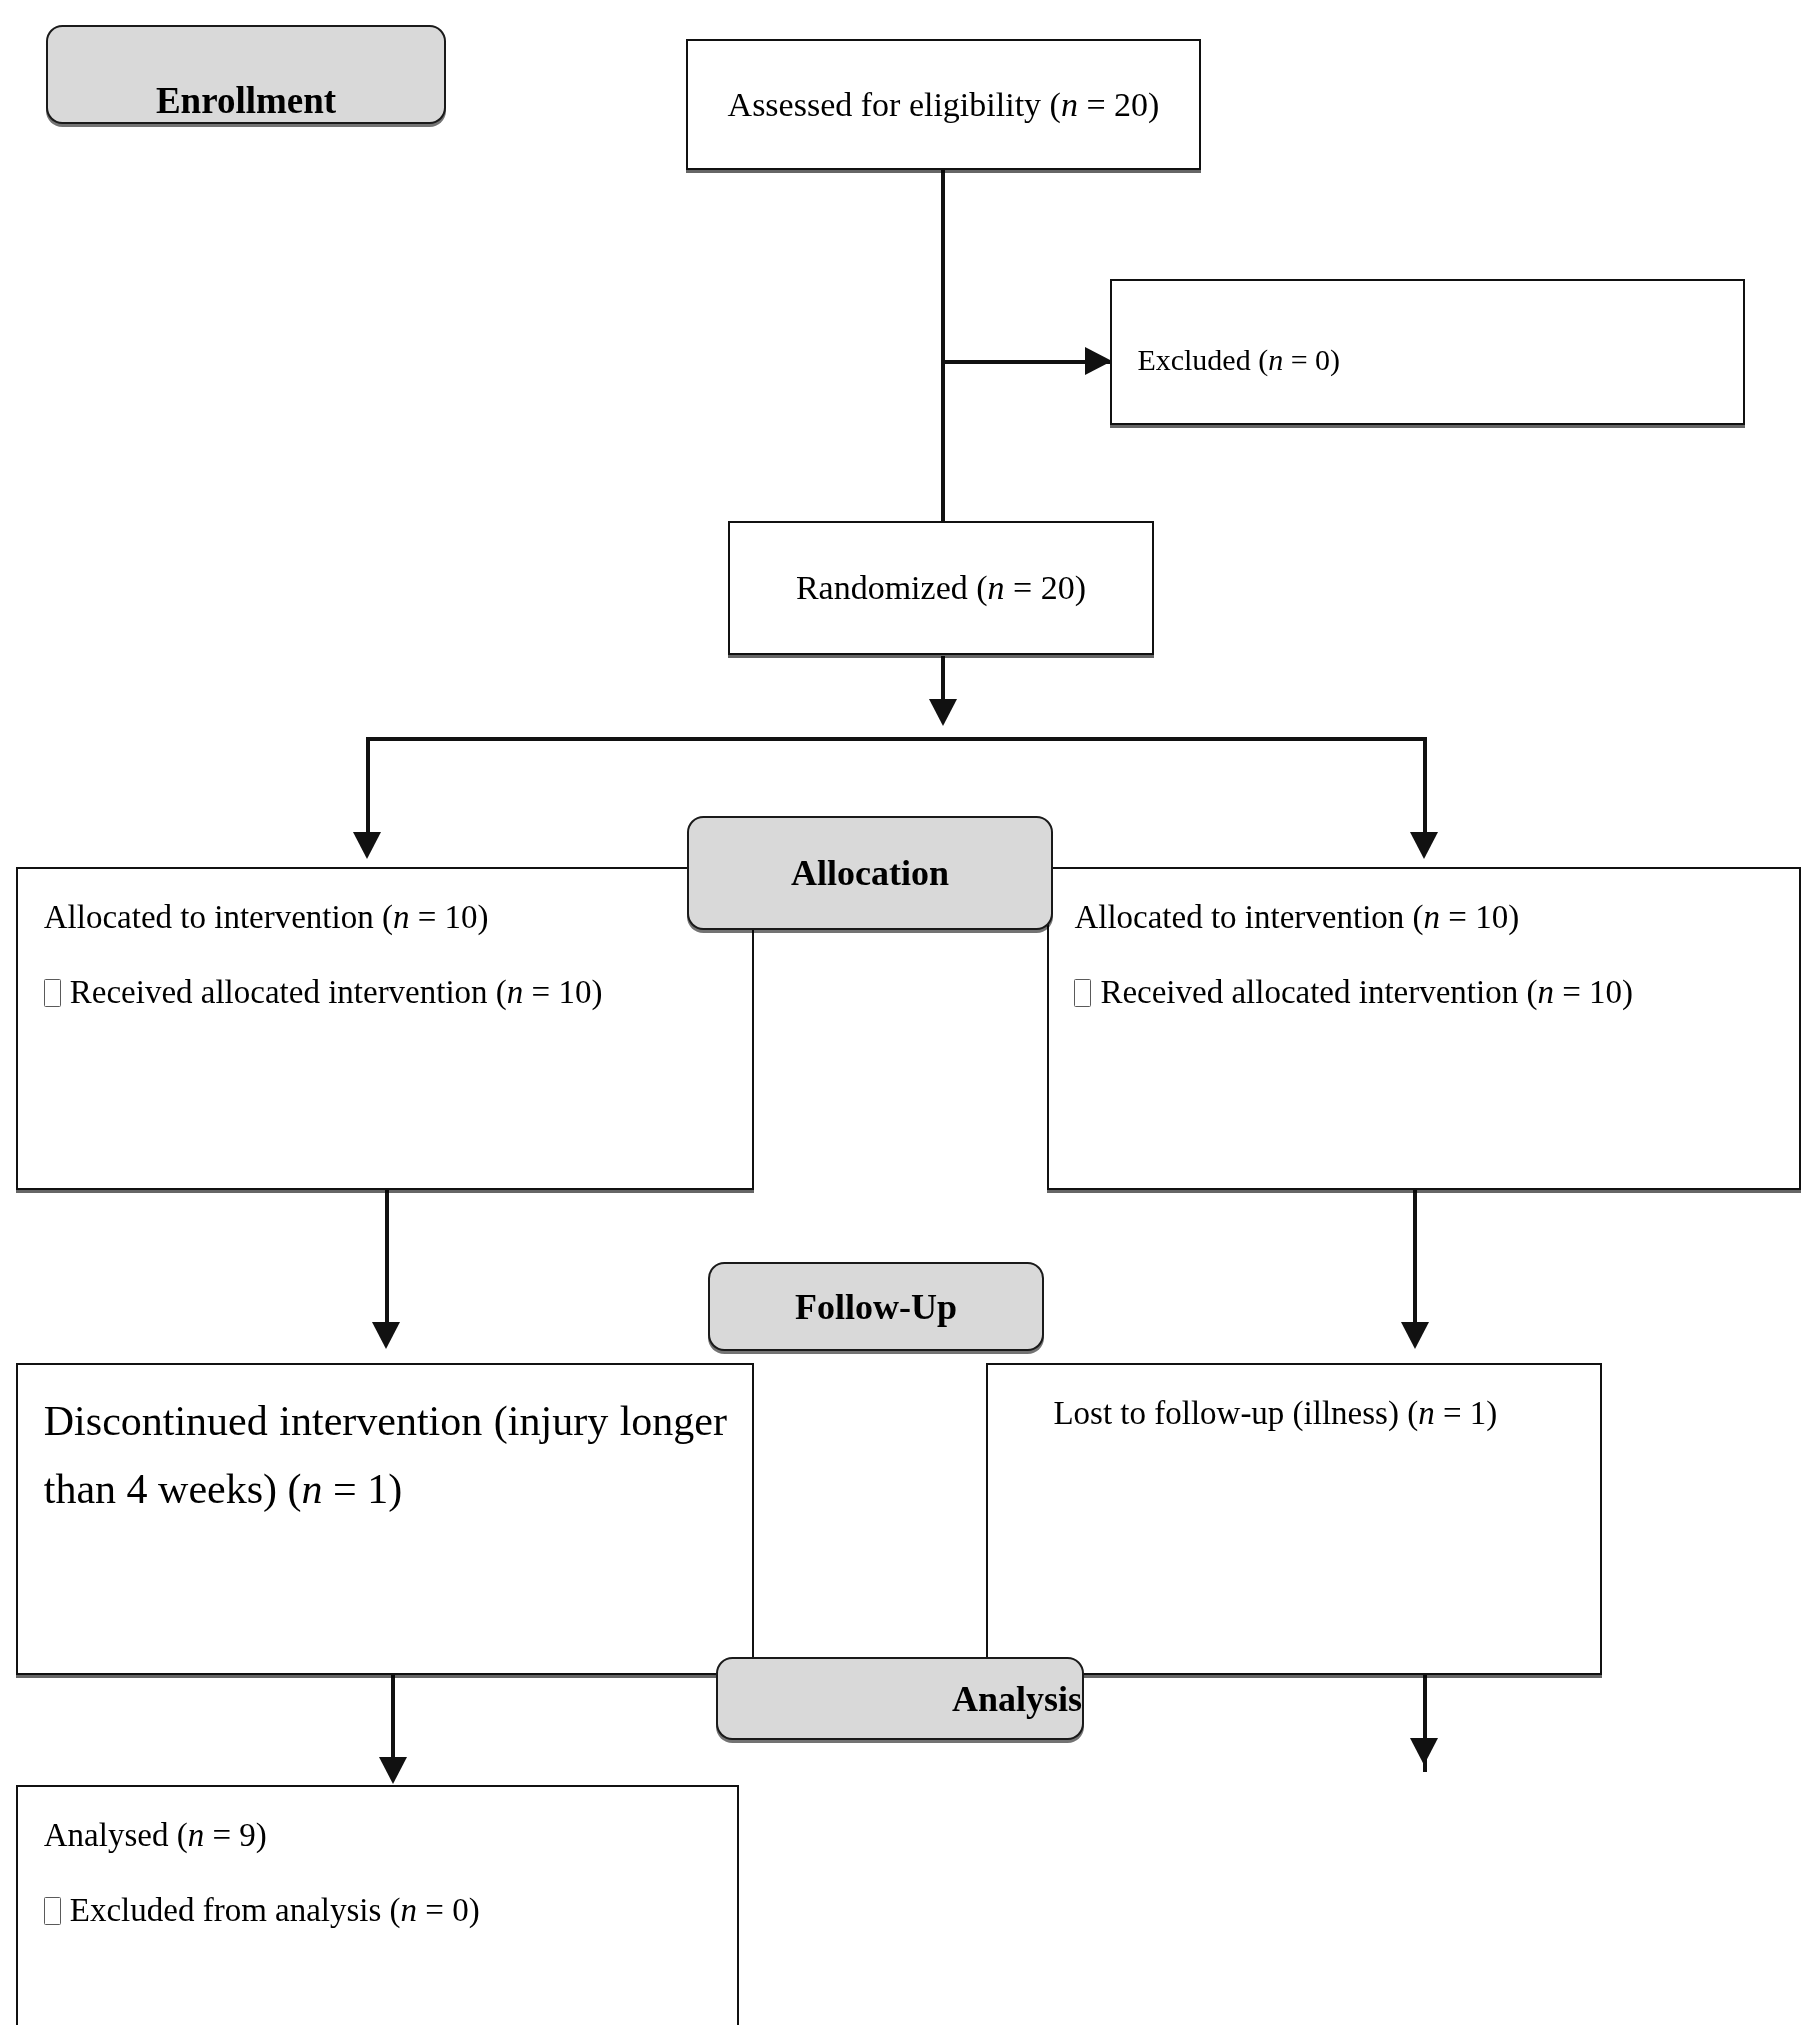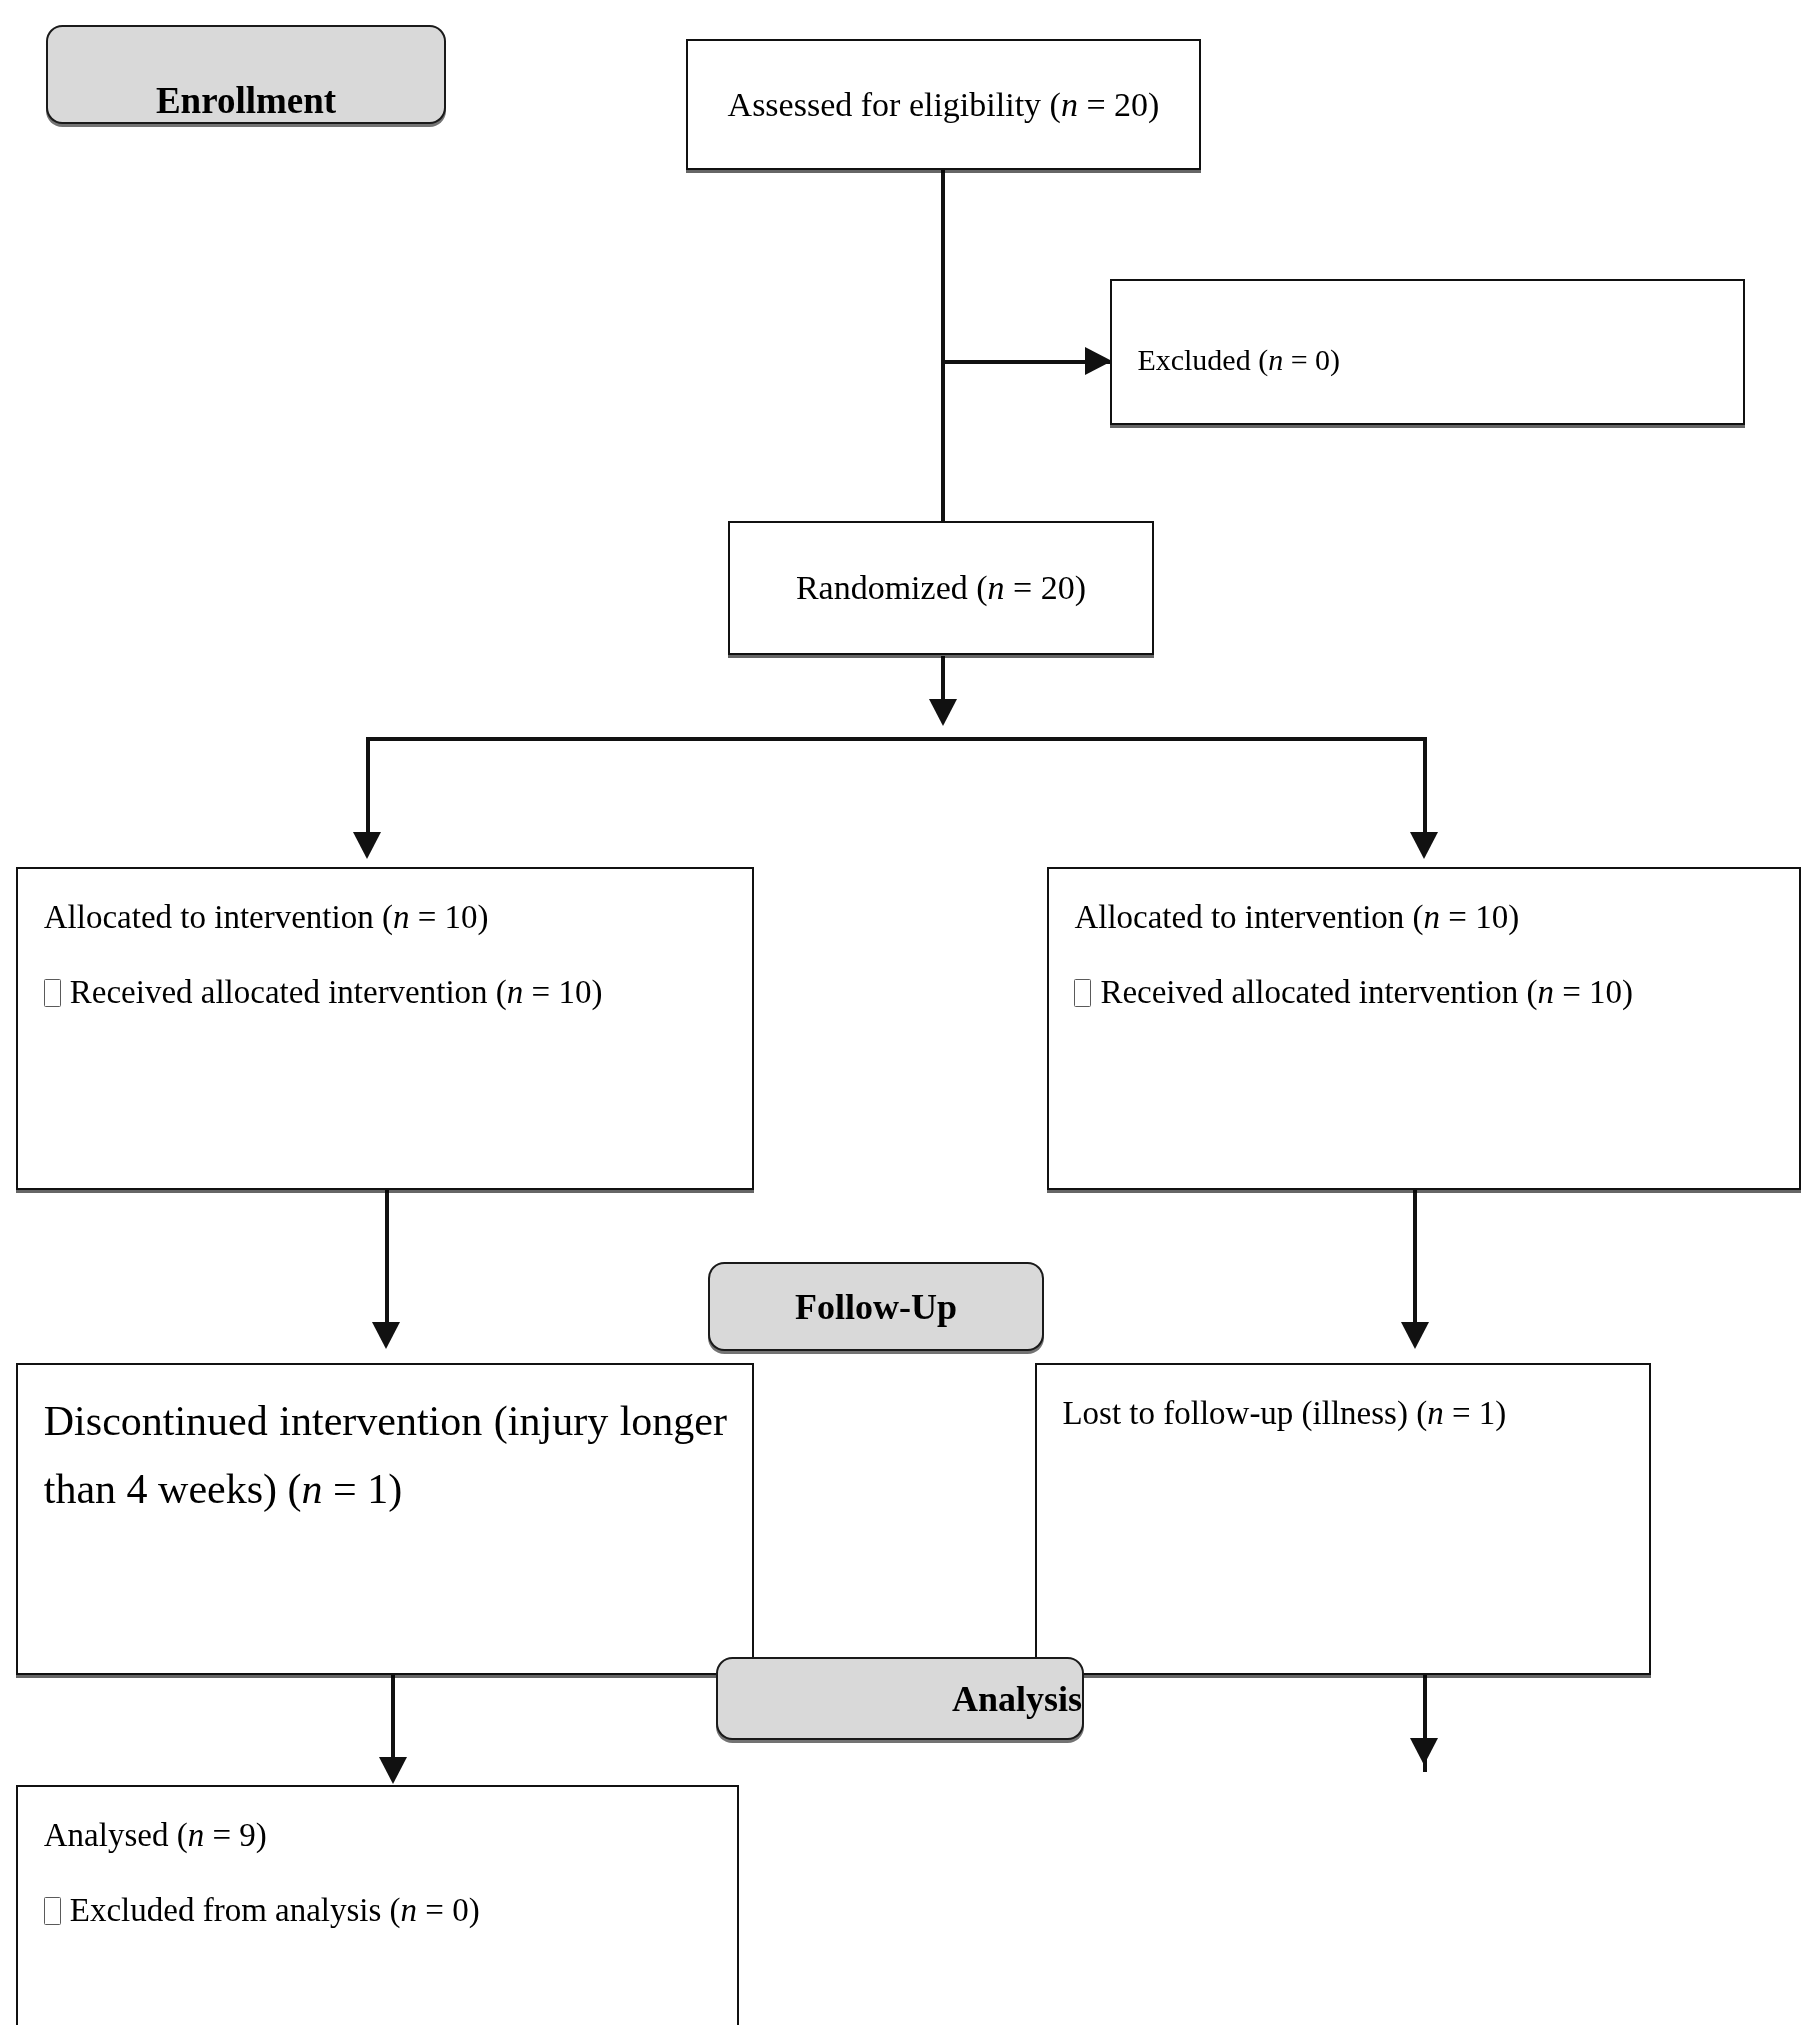--- a/index.html
+++ b/index.html
@@ -141,34 +141,37 @@
 
   <div class="rbox" style="left:1047px; top:867px; width:754px; height:323px;">
     <div class="body">
       <div class="line" style="font-size:33px; margin-bottom:21px;">Allocated to intervention (<i class="ital">n</i> = 10)</div>
       <div class="line" style="font-size:33px;">
         <span class="tofu"></span><span>Received allocated intervention (<i class="ital">n</i> = 10)</span>
       </div>
     </div>
   </div>
 
+  <div class="stage" style="left:687px; top:816px; width:366px; height:114px; font-size:36px;">
+    <span>Allocation</span>
+  </div>
 
   <div class="vline" style="left:385px; top:1189px; height:140px;"></div>
   <div class="arrow-down" style="left:372px; top:1322px;"></div>
 
   <div class="vline" style="left:1413px; top:1189px; height:140px;"></div>
   <div class="arrow-down" style="left:1401px; top:1322px;"></div>
 
   <div class="rbox" style="left:16.4px; top:1363px; width:738px; height:312px;">
     <div class="body">
       <div class="line just" style="font-size:42px;">Discontinued intervention (injury longer than 4 weeks) (<i class="ital">n</i> = 1)</div>
     </div>
   </div>
 
-  <div class="rbox" style="left:1035px; top:1363px; width:616px; height:312px;">
+  <div class="rbox" style="left:986px; top:1363px; width:616px; height:312px;padding-left:40px;">
     <div class="body">
       <div class="line" style="font-size:33px;">Lost to follow-up (illness) (<i class="ital">n</i> = 1)</div>
     </div>
   </div>
 
   <div class="stage" style="left:708px; top:1262px; width:336px; height:89px; font-size:36px;">
     <span>Follow-Up</span>
   </div>
 
   <div class="vline" style="left:391px; top:1675px; height:90px;"></div>

